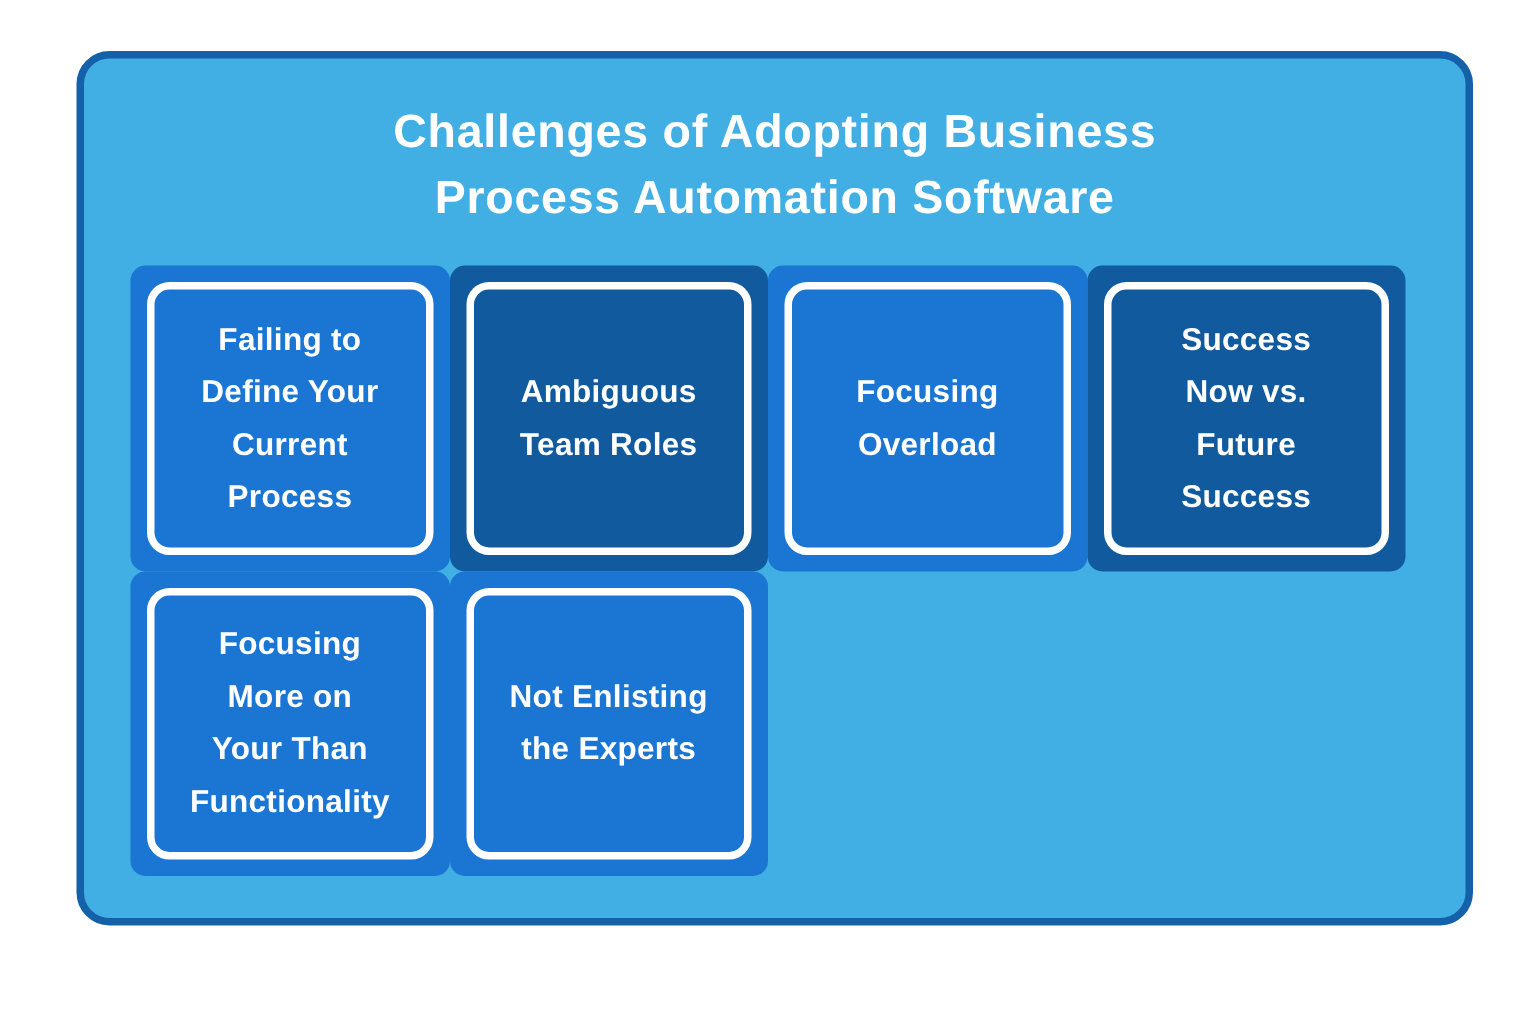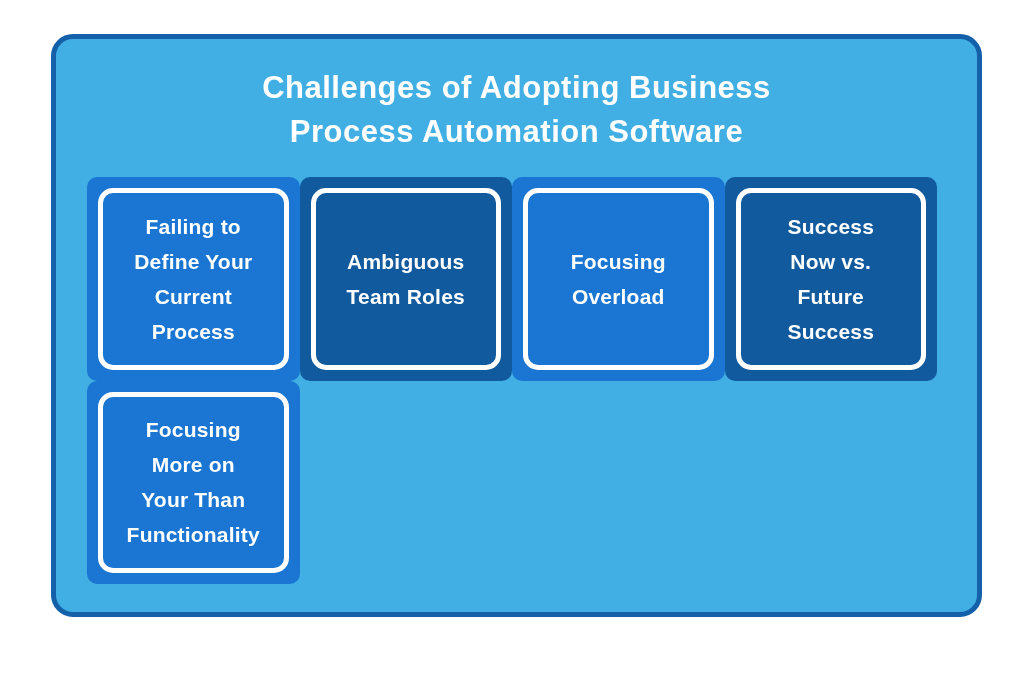--- a/index.html
+++ b/index.html
@@ -109,14 +109,20 @@
         </div>
       </div>
       <div class="tile light">
         <div class="tile-inner">
           <div class="tile-label">Focusing
 More on
 Your Than
 Functionality</div>
         </div>
       </div>
+      <div class="tile light">
+        <div class="tile-inner">
+          <div class="tile-label">Not Enlisting
+the Experts</div>
+        </div>
+      </div>
     </div>
 </div>
 
 </body></html>

